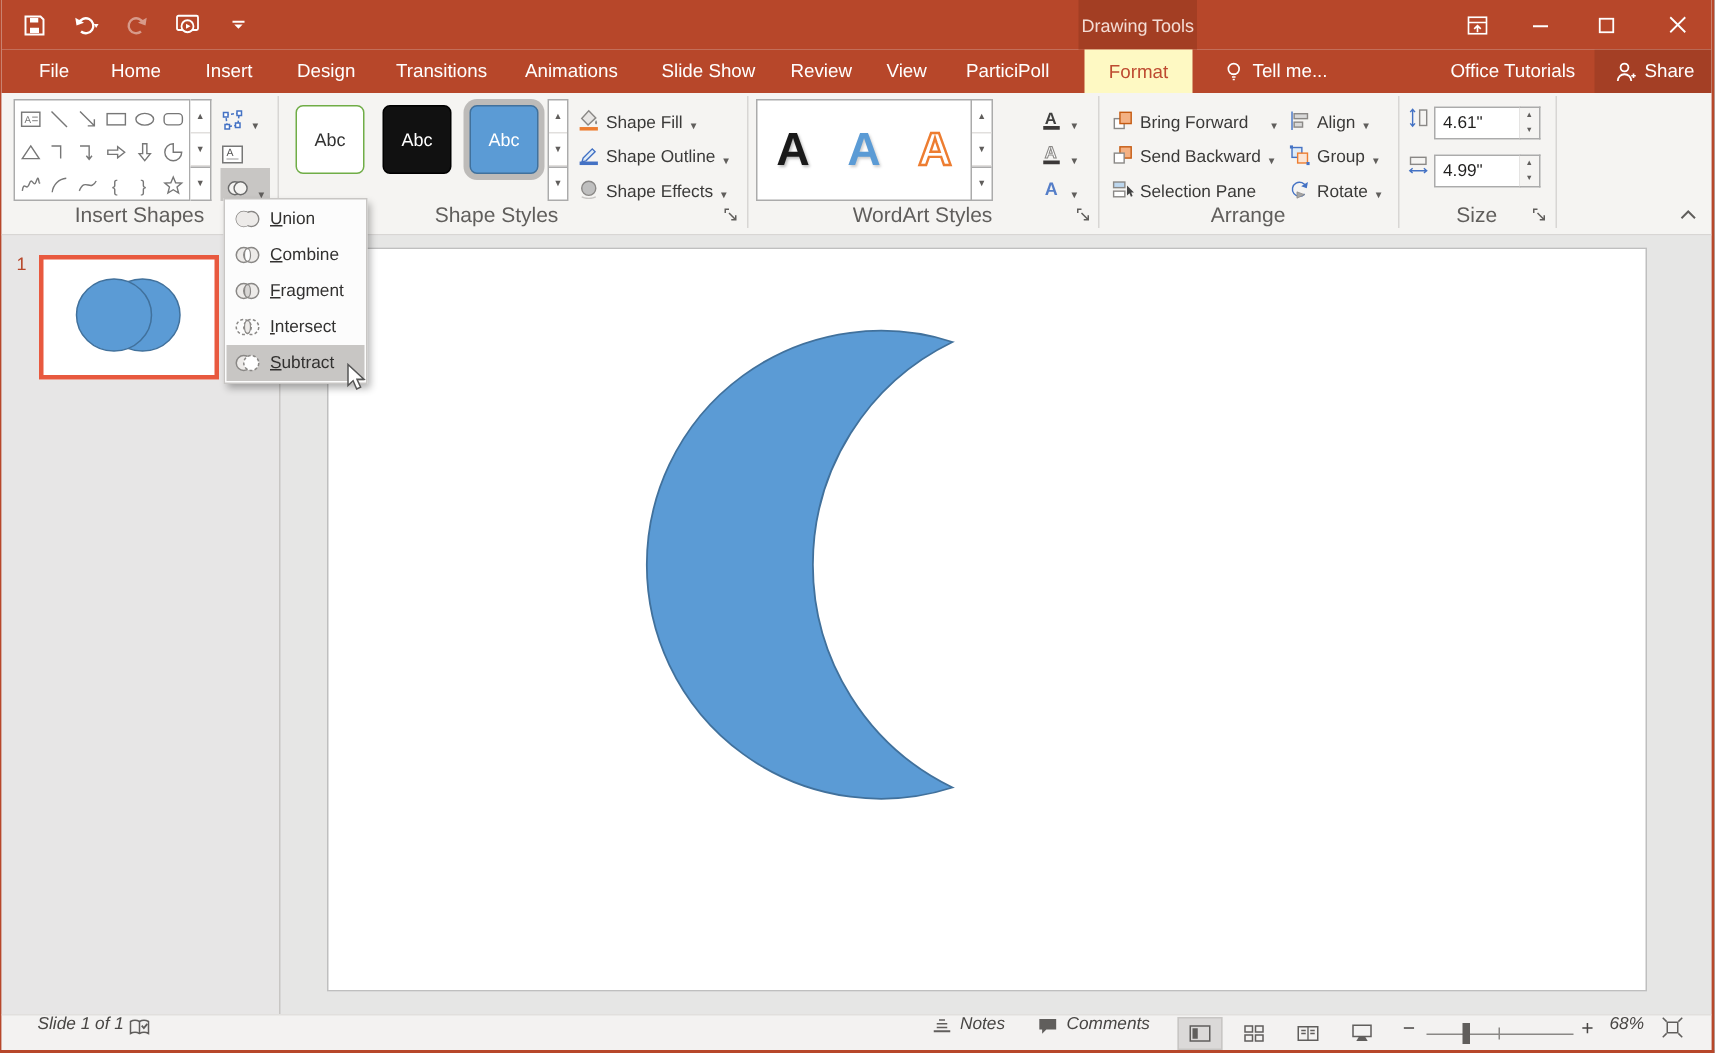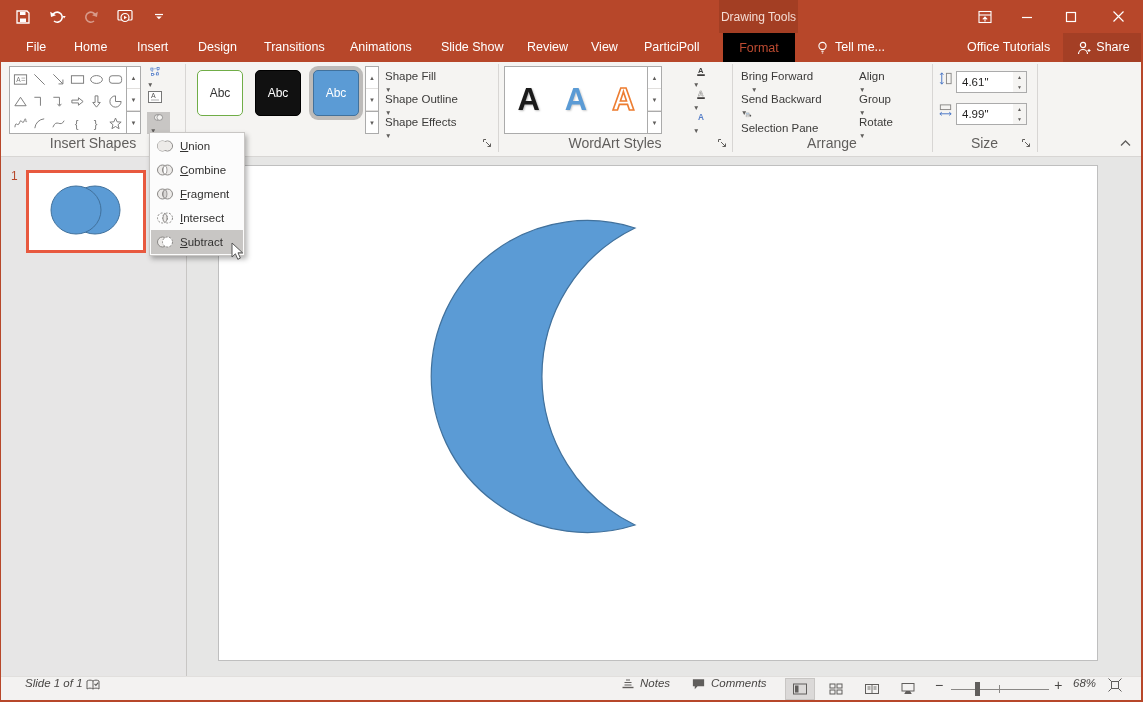--- a/index.html
+++ b/index.html
@@ -11,33 +11,33 @@
   .titlebar{position:absolute;left:0;top:0;width:100%;height:33px;background:#B7472A;}
   .qat{position:absolute;left:10px;top:0;height:33px;display:flex;align-items:center;gap:10px;}
   .qbtn{width:24px;height:24px;display:flex;align-items:center;justify-content:center;}
   .title{position:absolute;left:368px;top:0;height:33px;line-height:33px;color:#fff;font-size:13px;}
   .ctxhdr{position:absolute;left:718px;top:0;width:79px;height:33px;background:#A33E23;color:#F4DCD4;
           font-size:12px;display:flex;align-items:center;justify-content:center;}
   .winbtn{position:absolute;top:0;height:33px;width:42px;display:flex;align-items:center;justify-content:center;}
   
   .tabrow{position:absolute;left:0;top:33px;width:100%;height:29px;background:#B7472A;}
   .tab{position:absolute;top:0;height:29px;line-height:29px;color:#fff;font-size:12.5px;white-space:nowrap;}
-  .tab-active{position:absolute;left:722px;top:0;width:72px;height:29px;background:#000000;color:#BE4B31;
+  .tab-active{position:absolute;left:722px;top:0;width:72px;height:29px;background:#fef9c3;color:#BE4B31;
               font-size:12.5px;display:flex;align-items:center;justify-content:center;}
   
   .ribbon{position:absolute;left:0;top:62px;width:100%;height:95px;background:#F5F4F2;border-bottom:1px solid #D8D6D4;box-sizing:border-box;}
   .gsep{position:absolute;top:2px;width:1px;height:88px;background:#D8D6D4;}
   .grp-label{position:absolute;bottom:5px;text-align:center;font-size:14px;color:#605E5C;white-space:nowrap;}
   .gallery{position:absolute;background:#fff;border:1px solid #ABABAB;box-sizing:border-box;}
   .cell{width:19px;height:22px;display:flex;align-items:center;justify-content:center;}
   .scrollcol{position:absolute;width:14px;height:68px;border:1px solid #ABABAB;border-left:none;box-sizing:border-box;background:#fff;
              display:flex;flex-direction:column;}
   .scrollbtn{flex:1;display:flex;align-items:center;justify-content:center;font-size:6px;color:#605E5C;border-bottom:1px solid #E1DFDD;}
   .scrollbtn:last-child{border-bottom:none;border-top:1px solid #ABABAB;}
-  .rbtn{position:absolute;display:flex;align-items:flex-start;gap:4px;font-size:11.5px;color:#3B3A39;height:22px;white-space:nowrap;flex-direction:column;}
+  .rbtn{position:absolute;display:flex;align-items:flex-end;gap:4px;font-size:11.5px;color:#3B3A39;height:22px;white-space:nowrap;}
   .caret{font-size:6.5px;color:#605E5C;}
   .swatch{position:absolute;width:46px;height:46px;border-radius:5px;display:flex;align-items:center;justify-content:center;
           font-size:12px;box-sizing:border-box;}
   .launcher{position:absolute;width:12px;height:12px;}
   .spinbox{position:absolute;width:58px;height:22px;background:#fff;border:1px solid #ABABAB;box-sizing:border-box;
            font-size:11.5px;color:#201F1E;display:flex;align-items:center;padding-left:5px;}
   .spincol{position:absolute;width:14px;height:22px;border:1px solid #ABABAB;border-left:none;box-sizing:border-box;background:#F5F4F2;
            display:flex;flex-direction:column;}
   .spincol div{flex:1;display:flex;align-items:center;justify-content:center;font-size:5px;color:#605E5C;}
   
@@ -314,20 +314,21 @@
       <span class="caret">▼</span>
     </div>
     <div class="rbtn" style="left:384px;top:50px">
       <svg width="15" height="16" viewBox="0 0 16 16">
         <circle cx="8" cy="7.5" r="5" fill="#BFBFBF" stroke="#8A8886"></circle>
         <path d="M3 13.5 a5.5 2 0 0 0 10 0" fill="none" stroke="#C8C6C4"></path>
       </svg>
       <span>Shape Effects</span>
       <span class="caret">▼</span>
     </div>
+    <div class="grp-label" style="left:184px;width:292px">Shape Styles</div>
     <div class="launcher" style="left:481px;top:76px">
       <svg width="11" height="11" viewBox="0 0 11 11">
           <path d="M1.5 4 V1.5 H4 M4 4 L8.5 8.5 M8.5 5.5 V8.5 H5.5" fill="none" stroke="#605E5C"></path>
         </svg>
     </div>
 
     <div class="gallery" style="left:503px;top:4px;width:144px;height:68px;display:flex;align-items:center;justify-content:space-around">
       <span style="font-size:31px;font-weight:bold;color:#1a1a1a;text-shadow:1px 1px 2px #bbb">A</span>
       <span style="font-size:31px;font-weight:bold;color:#5B9BD5;text-shadow:1px 1px 2px #ccc">A</span>
       <span style="font-size:31px;font-weight:bold;color:#fff;-webkit-text-stroke:1.6px #ED7D31">A</span>

